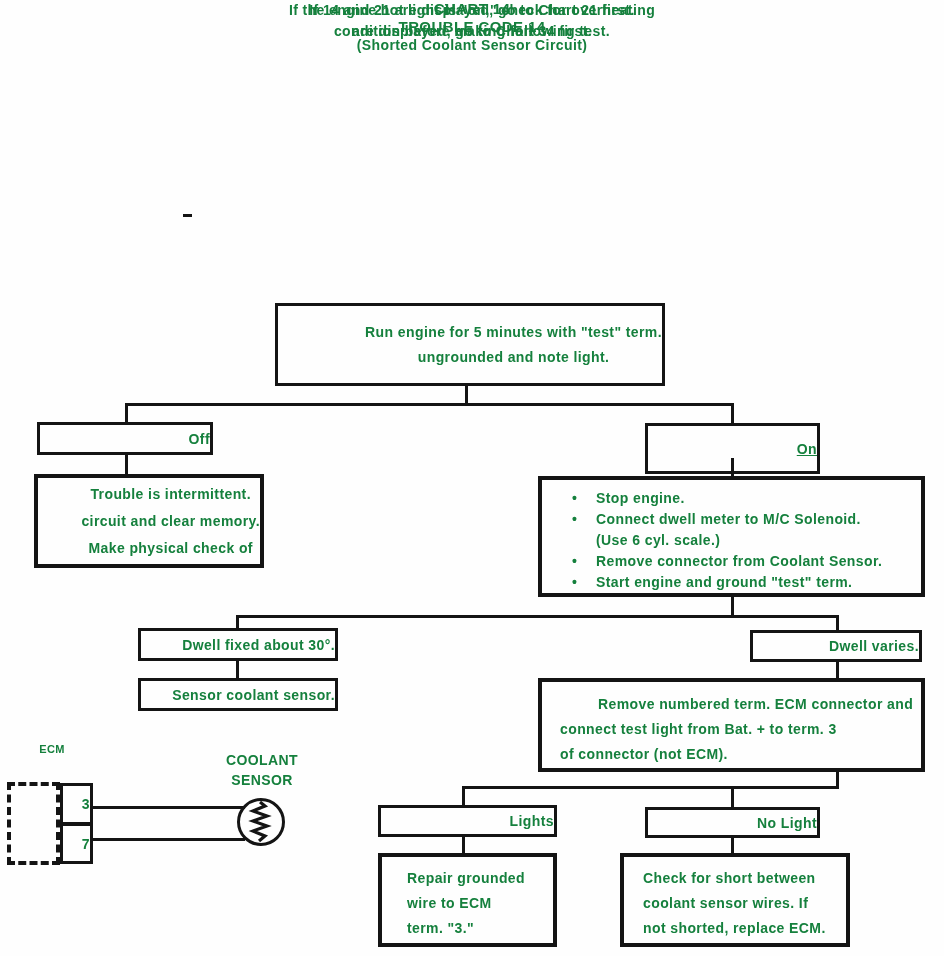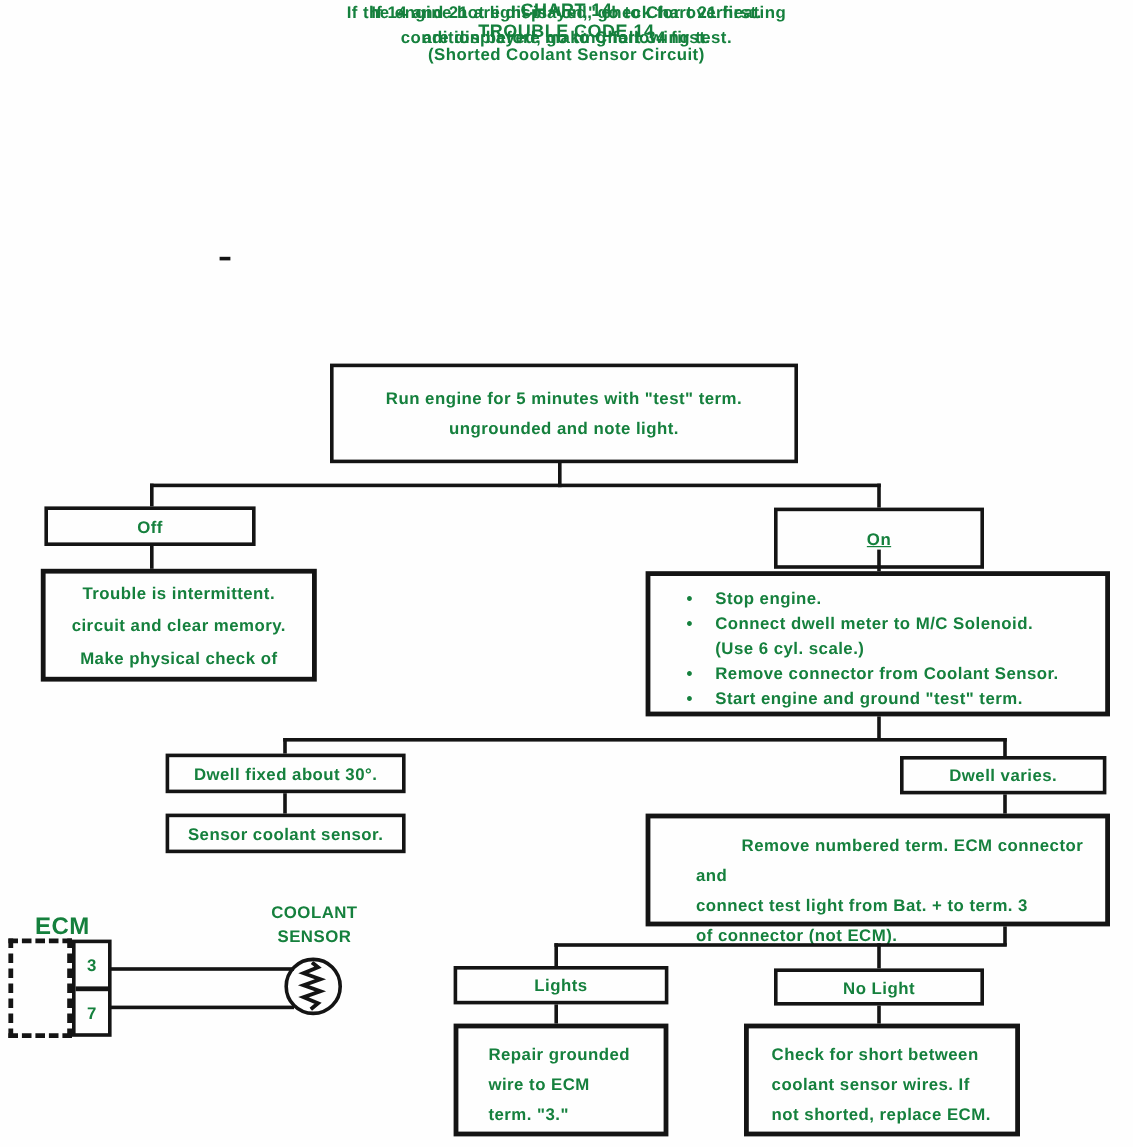--- a/index.html
+++ b/index.html
@@ -5,21 +5,21 @@
   html,body{margin:0;padding:0;background:#ffffff;}
   .page{
     position:relative;width:944px;height:956px;background:#fefefe;
     font-family:"Liberation Sans",sans-serif;font-weight:700;color:#15803d;
     font-size:14px;letter-spacing:.4px;overflow:hidden;
   }
   .abs{position:absolute;}
   .ctr{text-align:center;}
   .box{position:absolute;box-sizing:border-box;border:3px solid #141414;background:transparent;}
   .b4{border-width:4px;}
-  .flexc{display:flex;align-items:center;justify-content:center;text-align:center;}
+  .flexc{display:flex;align-items:center;justify-content:flex-end;text-align:center;}
   .ln{position:absolute;background:#141414;}
   .lh21{line-height:21px;}
   .lh25{line-height:25px;}
   .lh27{line-height:27px;margin-left:26px;}
   .title{line-height:18px;font-size:15px;}
   .title .sub{font-size:14px;}
   .steps{padding:8px 4px 0 30px;line-height:21px;box-sizing:border-box;}
   .steprow{display:flex;}
   .bul{width:24px;flex:0 0 24px;}
   .leftcol{box-sizing:border-box;text-align:left;}
@@ -112,21 +112,21 @@
   <div class="ln" style="left:236px;top:661px;width:3px;height:17px;"></div>
   <div class="box flexc" style="left:138px;top:678px;width:200px;height:33px;">
     <div>Sensor coolant sensor.</div>
   </div>
 
   <div class="box flexc" style="left:750px;top:630px;width:172px;height:32px;">
     <div>Dwell varies.</div>
   </div>
   <div class="ln" style="left:836px;top:662px;width:3px;height:16px;"></div>
 
-  <div class="box b4 leftcol lh25" style="left:538px;top:678px;width:387px;height:94px;padding:10px 0 0 38px;">
+  <div class="box b4 leftcol lh25" style="left:538px;top:678px;width:387px;height:94px;padding:10px 0 0 18px;">
     <div style="text-indent:38px;">Remove numbered term. ECM connector and</div>
     <div>connect test light from Bat. + to term. 3</div>
     <div>of connector (not ECM).</div>
   </div>
 
   <div class="ln" style="left:836px;top:772px;width:3px;height:16px;"></div>
   <div class="ln" style="left:462px;top:786px;width:377px;height:3px;"></div>
   <div class="ln" style="left:462px;top:786px;width:3px;height:19px;"></div>
   <div class="ln" style="left:731px;top:786px;width:3px;height:21px;"></div>
 
@@ -144,21 +144,21 @@
     <div>No Light</div>
   </div>
   <div class="ln" style="left:731px;top:838px;width:3px;height:15px;"></div>
   <div class="box b4 leftcol lh25" style="left:620px;top:853px;width:230px;height:94px;padding:9px 0 0 19px;">
     <div>Check for short between</div>
     <div>coolant sensor wires. If</div>
     <div>not shorted, replace ECM.</div>
   </div>
 
   <div class="abs" style="left:0;top:740px;width:330px;height:160px;">
-    <div class="abs ctr" style="left:28px;top:21px;width:48px;font-size:20px;">ECM</div>
+    <div class="abs ctr" style="left:28px;top:3px;width:48px;font-size:11px;">ECM</div>
 
     <div class="box dash" style="left:7px;top:42px;width:53px;height:83px;border-width:4px;"></div>
 
     <div class="box" style="left:60px;top:43px;width:33px;height:81px;">
       <div class="flexc" style="position:absolute;left:0;top:0;width:27px;height:36px;">3</div>
       <div class="ln" style="left:0;top:36px;width:27px;height:4px;"></div>
       <div class="flexc" style="position:absolute;left:0;top:40px;width:27px;height:35px;">7</div>
     </div>
 
     <div class="ln" style="left:92px;top:66px;width:153px;height:3px;"></div>

